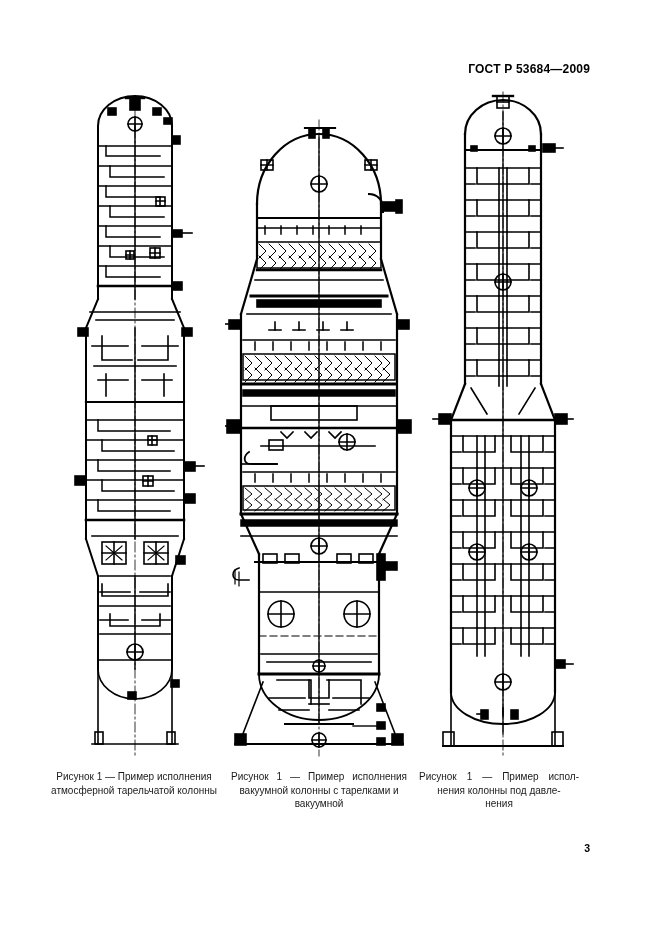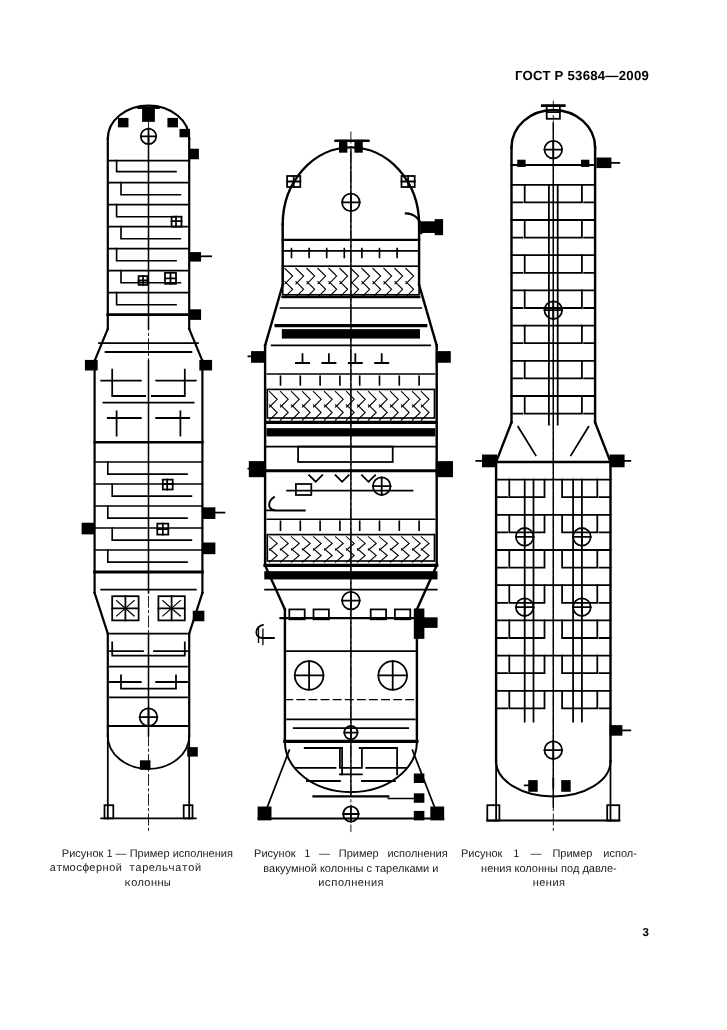--- a/index.html
+++ b/index.html
@@ -43,21 +43,21 @@
   }
   .caption{
     position:absolute;
     top:0;
     font-size:10px;
     line-height:13.6px;
     color:#1a1a1a;
     text-align:justify;
     text-align-last:center;
   }
-  .caption .lastline{display:block;text-align:left;font-family:Liberation Mono, monospace;}
+  .caption .lastline{display:block;text-align:left;}
   #cap1{left:45px;width:178px;}
   #cap2{left:231px;width:176px;}
   #cap3{left:419px;width:160px;}
 
   
   .page-number{
     position:absolute;
     right:71px; bottom:82px;
     font-size:10.5px;
     font-weight:bold;
@@ -531,21 +531,21 @@
   </div>
 
   <div class="captions">
     <div class="caption" id="cap1">
       <span>Рисунок  1 — Пример  исполнения</span>
       <span class="lastline">атмосферной тарельчатой колонны</span>
     </div>
     <div class="caption" id="cap2">
       <span>Рисунок  1 — Пример  исполнения</span>
       <span>вакуумной  колонны  с  тарелками  и</span>
-      <span class="lastline">исполнения</span>
+      <span class="lastline">вакуумной</span>
     </div>
     <div class="caption" id="cap3">
       <span>Рисунок 1 — Пример испол-</span>
       <span>нения  колонны  под  давле-</span>
       <span class="lastline">нения</span>
     </div>
   </div>
 
   <div class="page-number">3</div>
 

